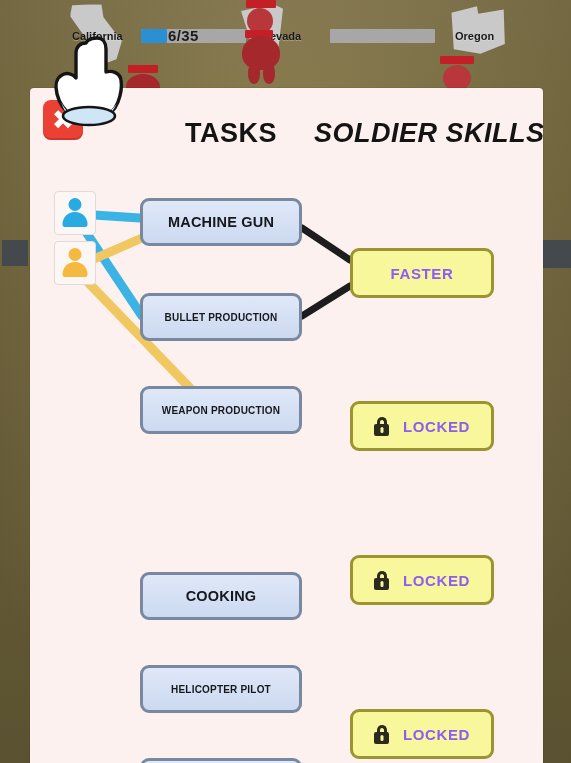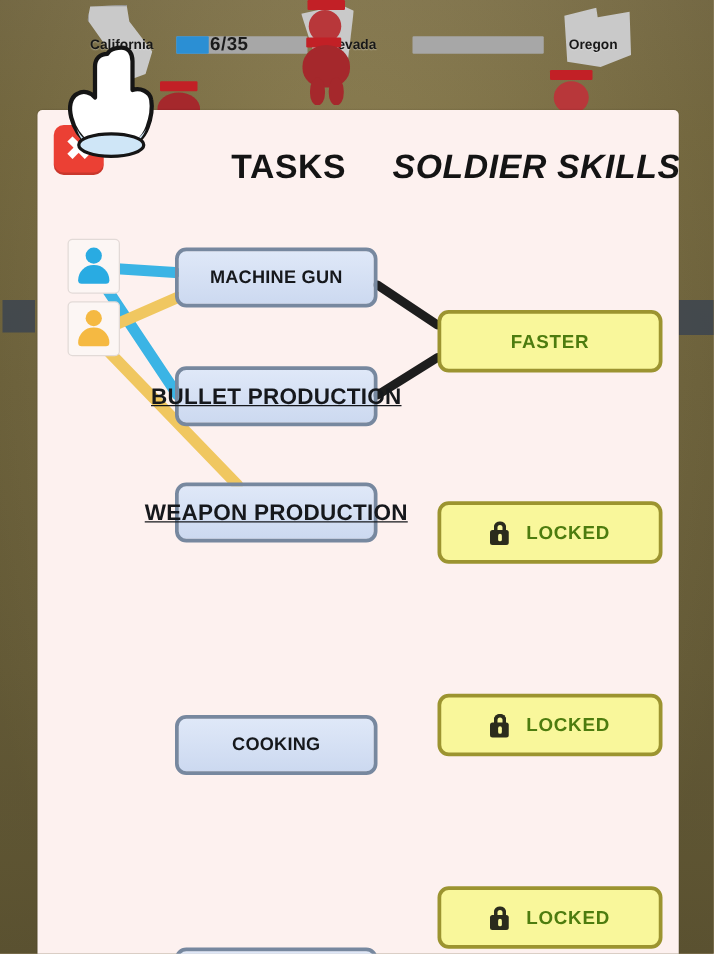--- a/index.html
+++ b/index.html
@@ -196,35 +196,35 @@
     border-radius: 9px;
     display: flex; align-items: center; justify-content: center;
     font-size: 14.5px;
     font-weight: bold;
     color: #16181c;
     letter-spacing: 0.2px;
     white-space: nowrap;
     z-index: 14;
     cursor: pointer;
   }
-  .task-button.small-text { font-size: 18px; text-decoration: underline; }
+  .task-button.small-text { font-size: 10px; }
 
   
   .skill-button {
     position: absolute;
     left: 320px;
-    width: 180px; height: 50px;
+    width: 144px; height: 50px;
     background: #f9f79b;
     border: 3px solid #9c9430;
     border-radius: 9px;
     display: flex; align-items: center; justify-content: center;
     gap: 14px;
     font-size: 15px;
     font-weight: bold;
-    color: #4d7c0f;
+    color: #8b5cf6;
     letter-spacing: 0.6px;
     white-space: nowrap;
     z-index: 14;
     cursor: pointer;
   }
   .lock-icon { width: 15px; height: 19px; position: relative; flex: none; }
   .lock-icon .shackle {
     position: absolute;
     left: 50%; top: 0;
     transform: translateX(-50%);
@@ -339,20 +339,23 @@
     <span>MACHINE GUN</span>
   </div>
   <div class="task-button small-text" style="top:205px">
     <span>BULLET PRODUCTION</span>
   </div>
   <div class="task-button small-text" style="top:298px">
     <span>WEAPON PRODUCTION</span>
   </div>
   <div class="task-button" style="top:484px">
     <span>COOKING</span>
+  </div>
+  <div class="task-button small-text" style="top:577px">
+    <span>HELICOPTER PILOT</span>
   </div>
   <div class="task-button" style="top:670px">
     <span></span>
   </div>
 
   <div class="skill-button" style="top:160px">
     <span>FASTER</span>
   </div>
 
   <div class="skill-button" style="top:313px">

